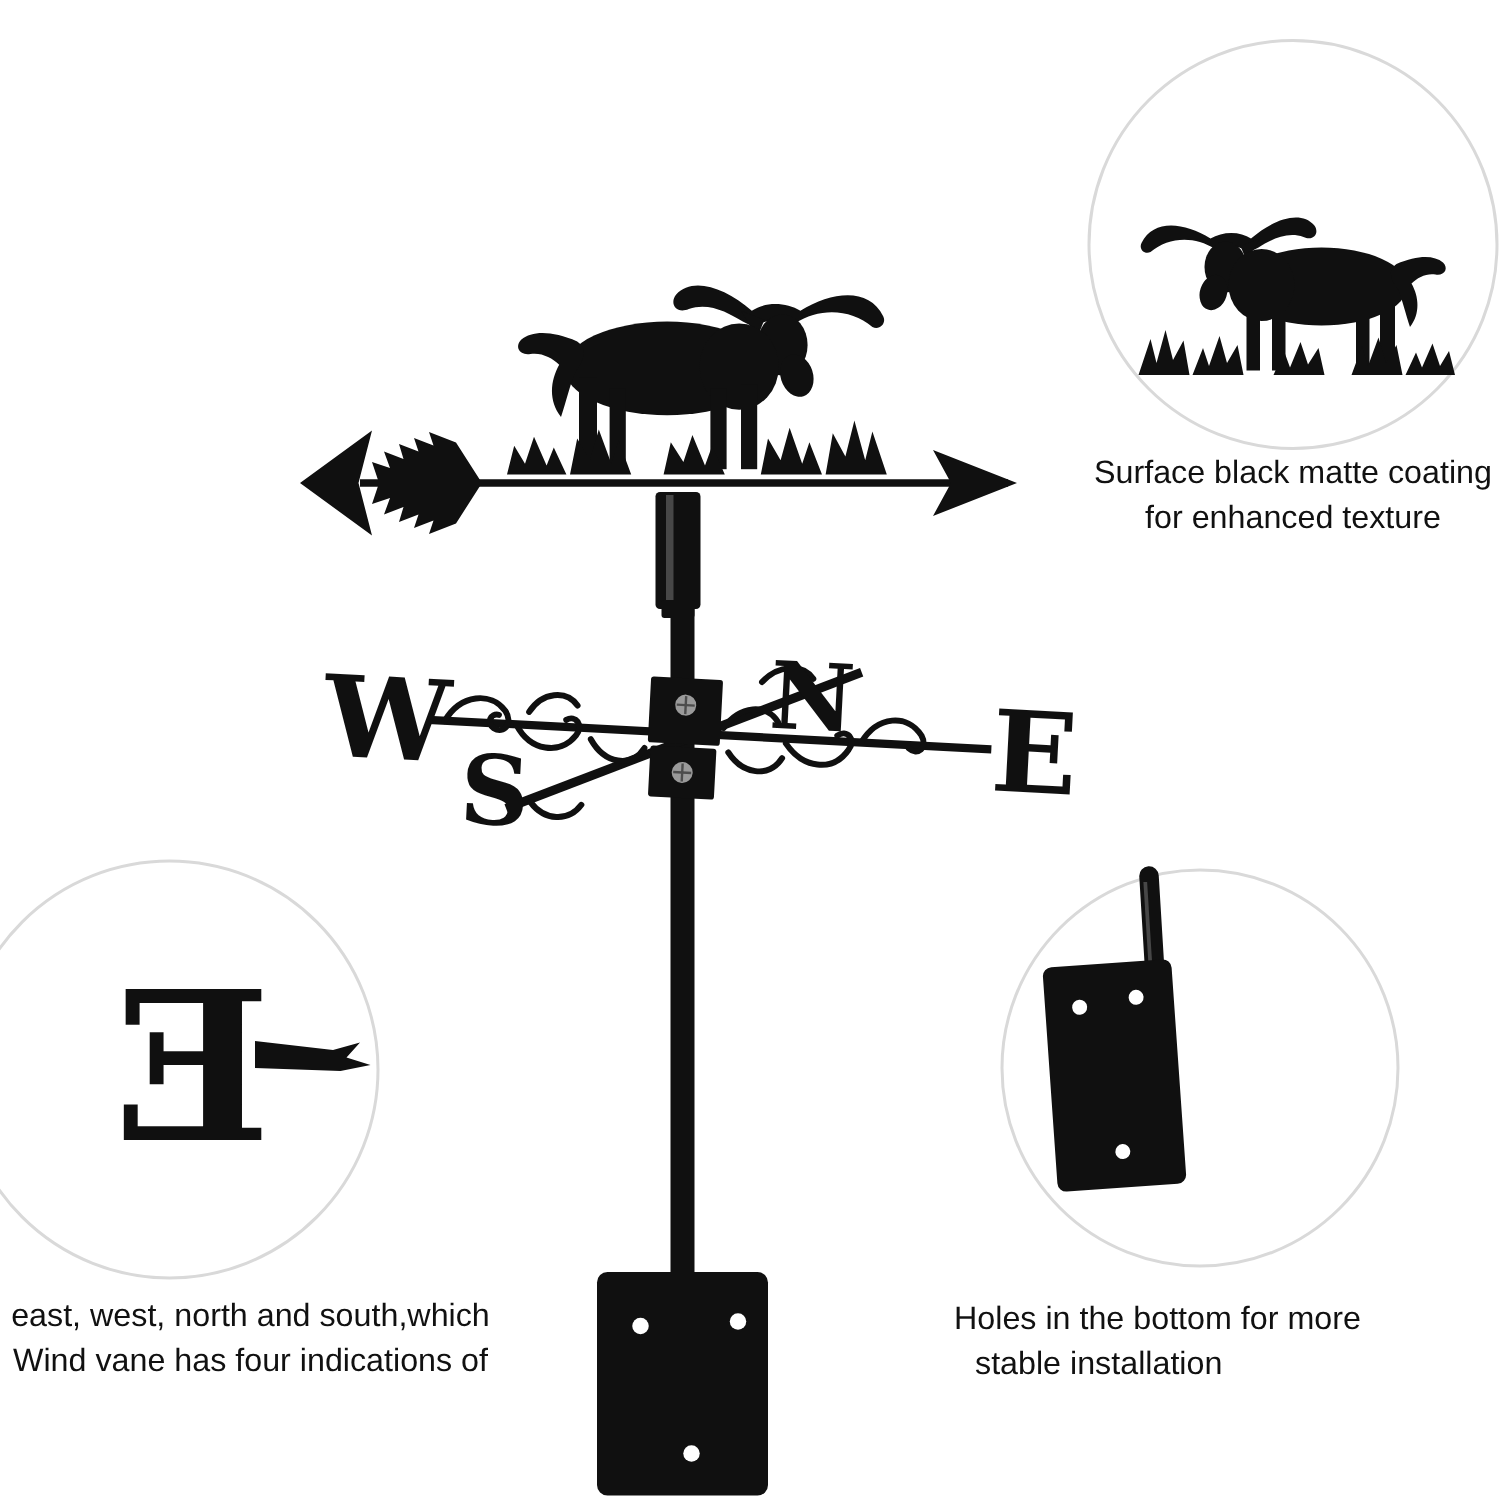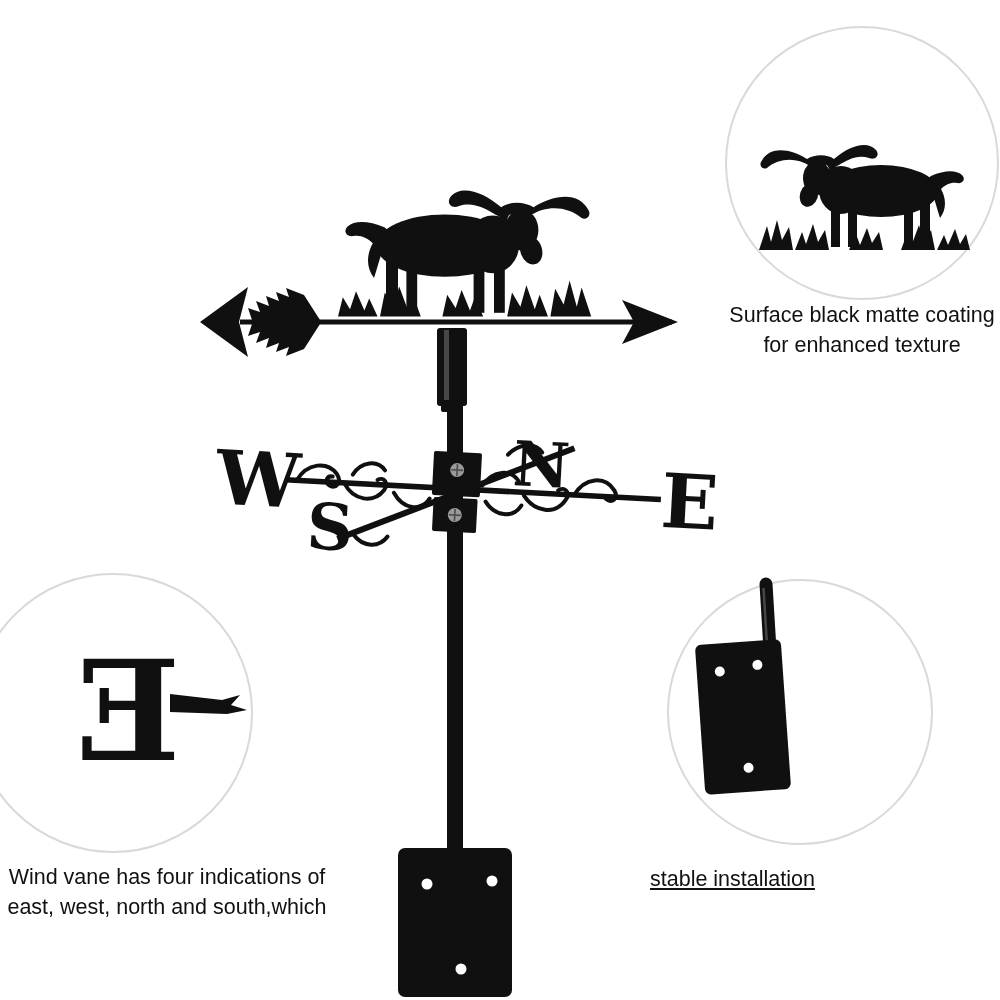--- a/index.html
+++ b/index.html
@@ -148,21 +148,22 @@
       </g>
     </g>
   </svg>
 
   <div class="caption centered" style="left:700px;top:300px;width:324px;">
     <div>Surface black matte coating</div>
     <div>for enhanced texture</div>
   </div>
 
   <div class="caption centered" style="left:0px;top:862px;width:334px;">
+    <div>east, west, north and south,which</div>
     <div>Wind vane has four indications of</div>
-    <div>east, west, north and south,which</div>
   </div>
 
   <div class="caption" style="left:636px;top:864px;width:330px;">
-    <div style="padding-left:14px;text-decoration:underline;">stable installation</div>
+    <div>Holes in the bottom for more</div>
+    <div style="padding-left:14px;">stable installation</div>
   </div>
 
 </div>
 
 </body></html>

